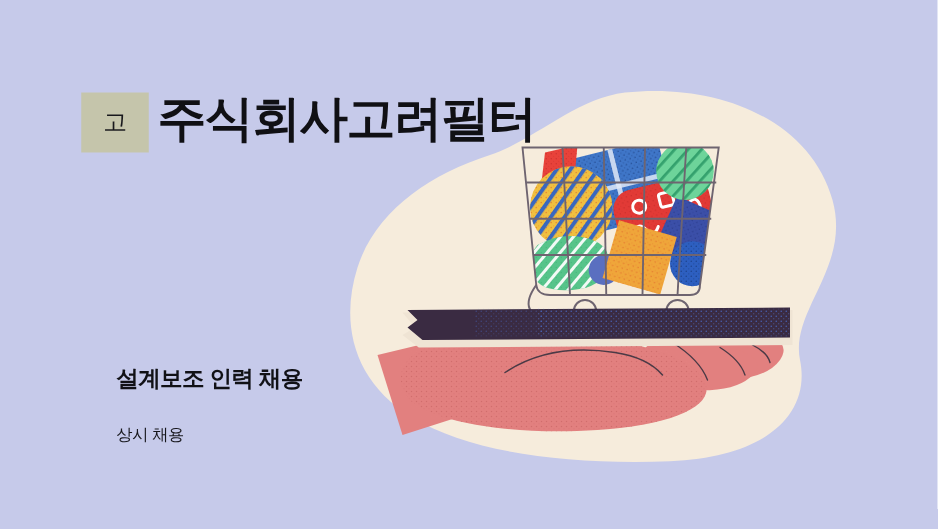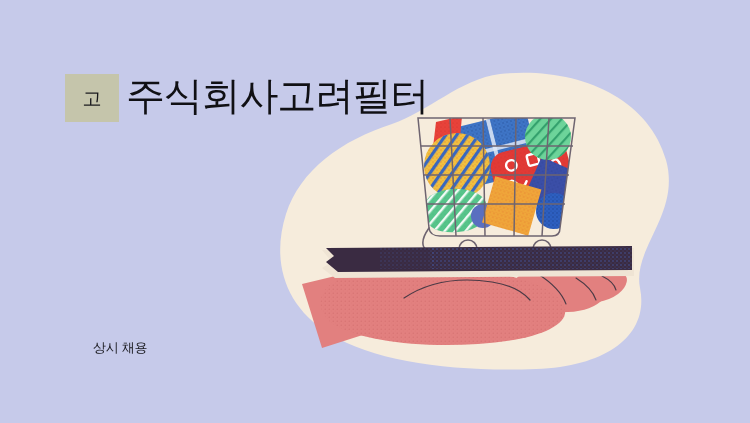--- a/index.html
+++ b/index.html
@@ -47,21 +47,21 @@
     color: #18181c;
     line-height: 1;
   }
 
   
   .company-title {
     position: absolute;
     left: 126px;
     top: 72px;
     font-size: 39px;
-    font-weight: 400;
+    font-weight: 700;
     letter-spacing: -1.2px;
     color: #101014;
     line-height: 1.25;
     white-space: nowrap;
   }
 
   
   .job-headline {
     position: absolute;
     left: 93px;
@@ -271,17 +271,18 @@
   </svg>
 
   <div class="text-layer">
 
     <div class="logo-badge">
       <span class="logo-badge-mark">고</span>
     </div>
 
     <div class="company-title">주식회사고려필터</div>
 
+    <div class="job-headline">설계보조 인력 채용</div>
 
     <div class="job-subline">상시 채용</div>
   </div>
 
 </div>
 
 </body></html>

